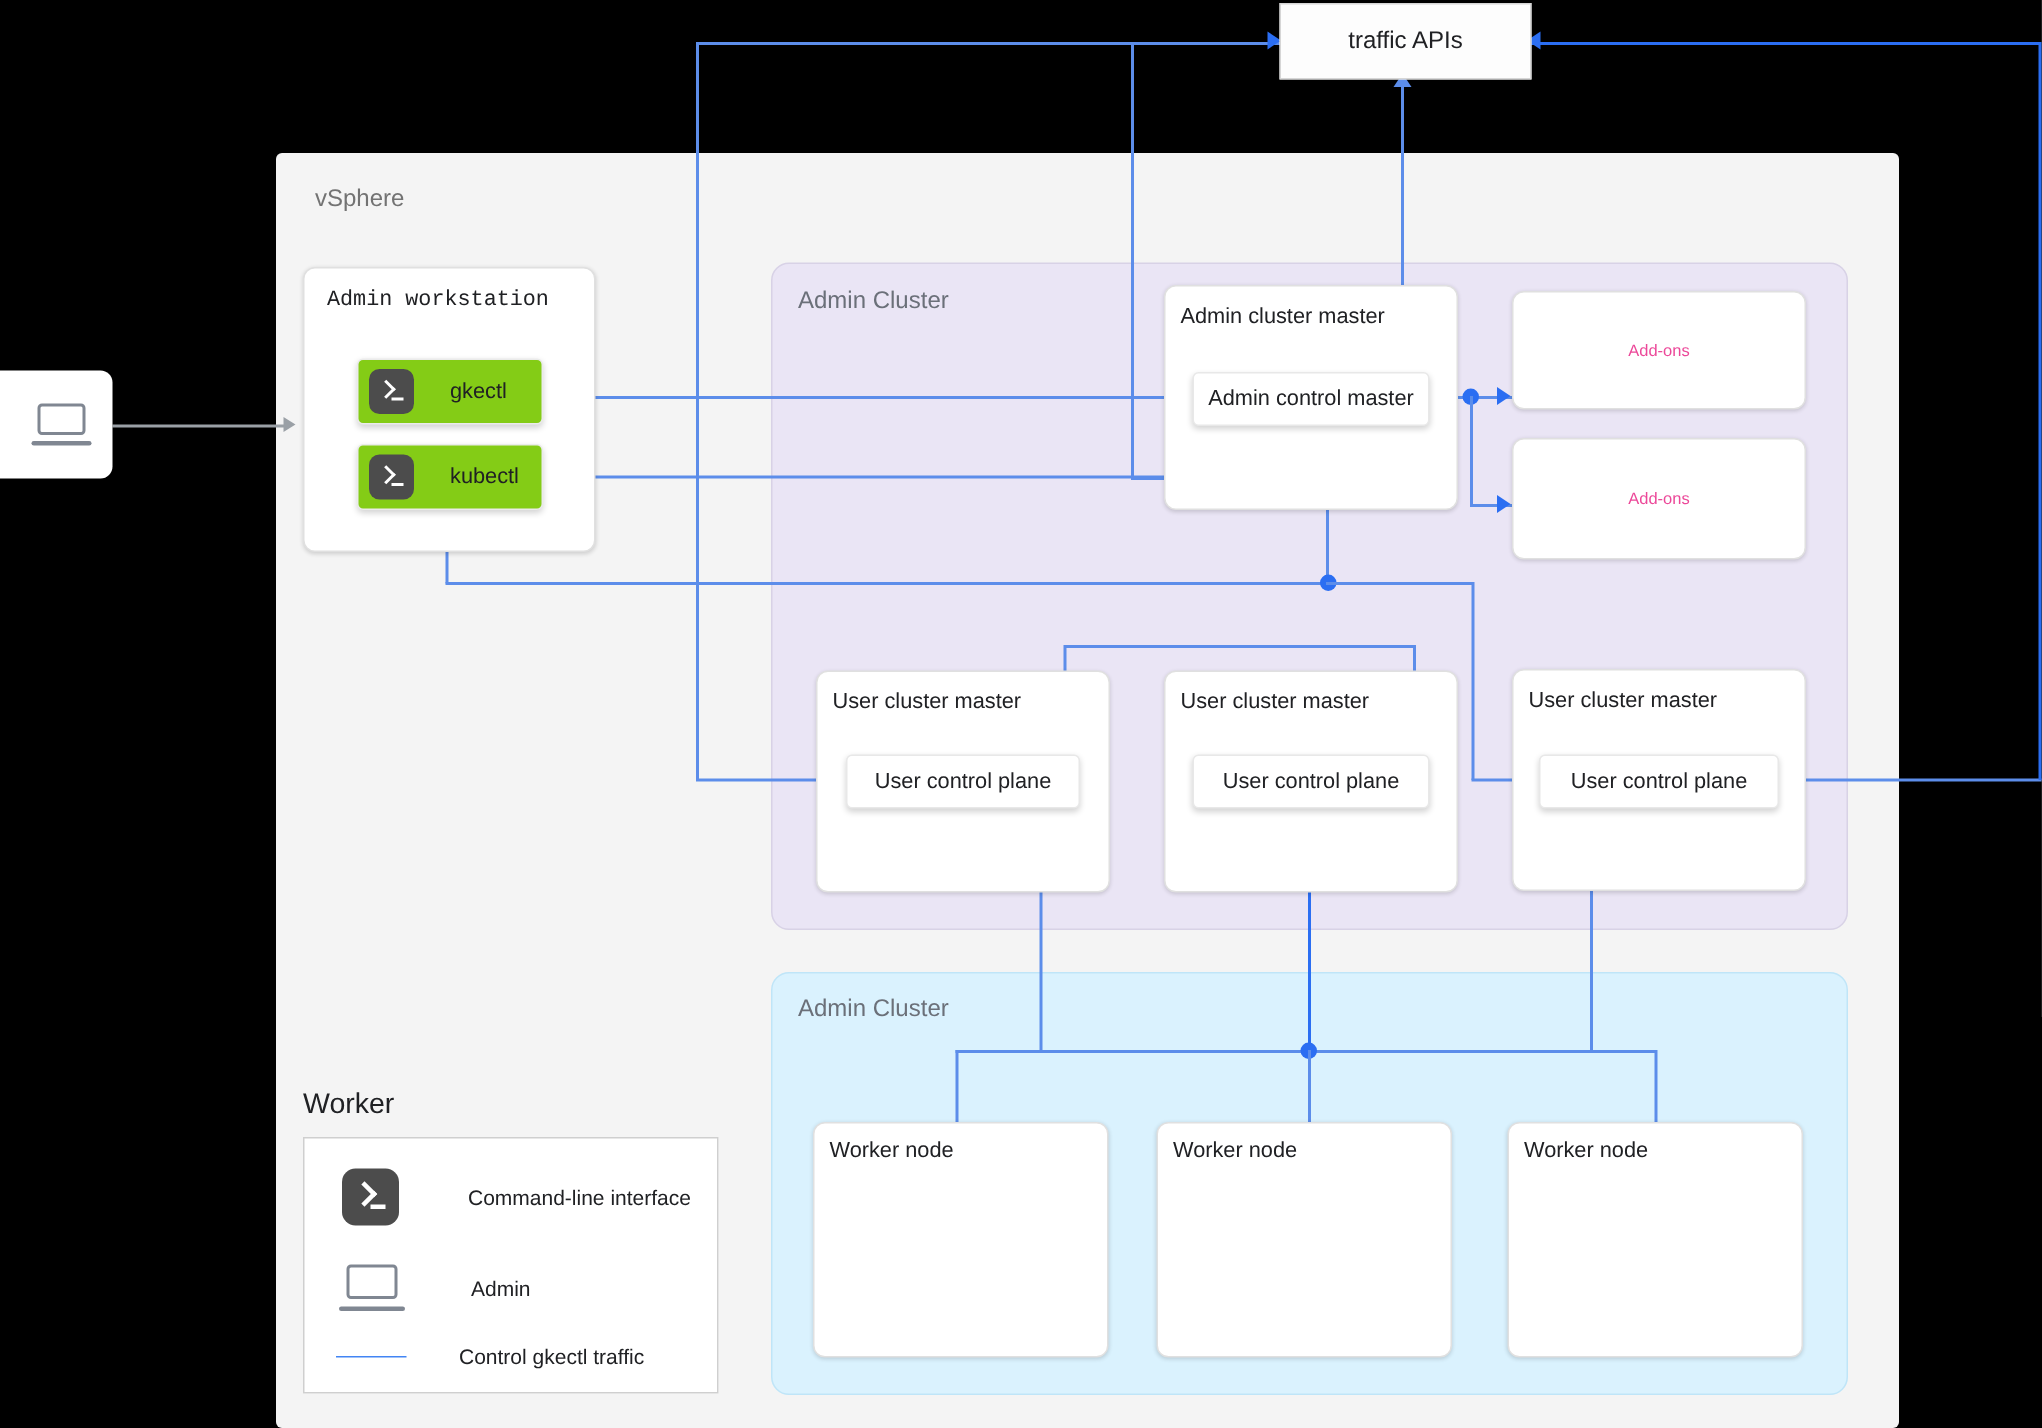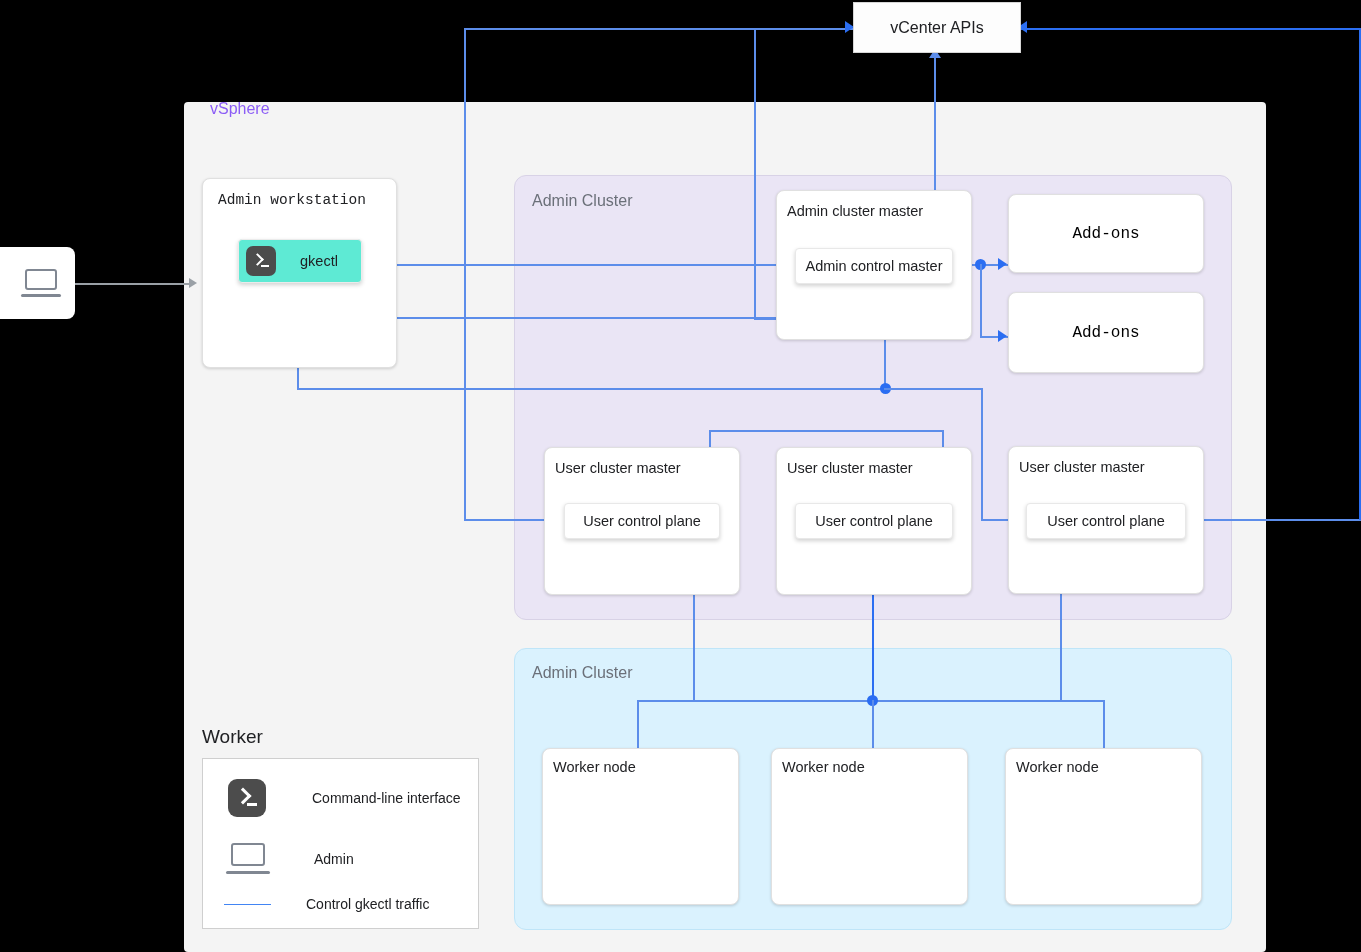--- a/index.html
+++ b/index.html
@@ -3,53 +3,53 @@
 <meta charset="utf-8">
 <style>
   html,body{margin:0;padding:0;background:#000;}
   body{width:1361px;height:952px;position:relative;overflow:hidden;
        font-family:"Liberation Sans","DejaVu Sans",sans-serif;}
   .stage{position:absolute;left:0;top:0;width:1361px;height:952px;background:#000;}
 
   
   .vsphere{position:absolute;left:184px;top:102px;width:1082px;height:850px;
            background:#f4f4f4;border-radius:4px;}
-  .vsphere-label{position:absolute;left:210px;top:100px;font-size:16px;color:#8b5cf6;}
+  .vsphere-label{position:absolute;left:210px;top:124px;font-size:16px;color:#737373;}
 
   .admin-cluster{position:absolute;left:514px;top:175px;width:716px;height:443px;
                  background:#eae5f5;border:1px solid #d8d2e6;border-radius:12px;}
   .admin-cluster-label{position:absolute;left:532px;top:192px;font-size:16px;color:#6b7079;}
 
   .user-cluster{position:absolute;left:514px;top:648px;width:716px;height:280px;
                 background:#daf2fe;border:1px solid #bfe5f8;border-radius:12px;}
   .user-cluster-label{position:absolute;left:532px;top:664px;font-size:16px;color:#6b7079;}
 
   
   .card{position:absolute;background:#fff;border:1px solid #e0e0e0;border-radius:8px;
         box-shadow:0 1px 3px rgba(0,0,0,.16);}
   .card-title{position:absolute;font-size:14.5px;color:#202124;line-height:1;}
   .card-center{display:flex;align-items:center;justify-content:center;
-               font-size:16px;color:#000000;font-family:Liberation Mono, monospace;}
+               font-size:11px;color:#ec4899;}
 
   .pill{position:absolute;background:#fff;border:1px solid #e8e8e8;border-radius:4px;
         box-shadow:0 2px 4px rgba(0,0,0,.18);display:flex;align-items:center;
         justify-content:center;font-size:14.5px;color:#202124;}
 
   
   .vcenter{position:absolute;left:853px;top:2px;width:166px;height:49px;background:#fdfdfd;
            border:1px solid #d6d6d6;display:flex;align-items:center;justify-content:center;
            font-size:16px;color:#202124;}
 
   
   .userbox{position:absolute;left:-12px;top:247px;width:87px;height:72px;background:#fff;
            border-radius:8px;display:flex;align-items:center;justify-content:flex-end;
            padding-right:14px;box-sizing:border-box;}
 
   
-  .cli{position:absolute;height:42px;background:#5eead4;border:1px solid #ebebeb;border-radius:4px;
+  .cli{position:absolute;height:42px;background:#84cc16;border:1px solid #ebebeb;border-radius:4px;
        box-shadow:0 2px 4px rgba(0,0,0,.18);display:flex;align-items:center;}
   .term{width:30px;height:30px;border-radius:7px;background:#4c4c4c;margin-left:7px;
         position:relative;flex:0 0 auto;}
   .term:before{content:"";position:absolute;left:7px;top:9px;width:7px;height:7px;
         border-right:2.3px solid #fff;border-bottom:2.3px solid #fff;
         transform:rotate(-45deg);}
   .term:after{content:"";position:absolute;left:15px;top:19px;width:8px;height:2.3px;background:#fff;}
   .cli-label{margin-left:24px;font-size:14.5px;color:#202124;}
 
   
@@ -158,34 +158,38 @@
   <div class="ln lnv" style="left:693px;top:538px;height:163px;"></div>
   <div class="ln lnv ln-dark" style="left:872px;top:538px;height:163px;"></div>
   <div class="ln lnv" style="left:1060px;top:538px;height:163px;"></div>
 
   <div class="ln lnh" style="left:637px;top:700px;width:467px;"></div>
   <div class="dot" style="left:867px;top:695px;"></div>
   <div class="ln lnv" style="left:637px;top:700px;height:50px;"></div>
   <div class="ln lnv" style="left:872px;top:700px;height:50px;"></div>
   <div class="ln lnv" style="left:1103px;top:700px;height:50px;"></div>
 
-  <div class="vcenter">vCenter APIs</div>
+  <div class="vcenter">traffic APIs</div>
 
   <div class="userbox">
     <span class="laptop">
       <span class="scr"></span>
         <span class="base"></span>
     </span>
   </div>
 
   <div class="card" style="left:202px;top:178px;width:193px;height:188px;"></div>
   <div class="card-title" style="left:218px;top:193px;font-family:Liberation Mono, monospace;">Admin workstation</div>
   <div class="cli" style="left:238px;top:239px;width:122px;">
     <span class="term"></span>
     <span class="cli-label">gkectl</span>
+  </div>
+  <div class="cli" style="left:238px;top:296px;width:122px;">
+    <span class="term"></span>
+    <span class="cli-label">kubectl</span>
   </div>
 
   <div class="card" style="left:776px;top:190px;width:194px;height:148px;"></div>
   <div class="card-title" style="left:787px;top:204px;">Admin cluster master</div>
   <div class="pill" style="left:795px;top:248px;width:156px;height:34px;">Admin control master</div>
 
   <div class="card card-center" style="left:1008px;top:194px;width:194px;height:77px;">Add-ons</div>
   <div class="card card-center" style="left:1008px;top:292px;width:194px;height:79px;">Add-ons</div>
 
   <div class="card" style="left:544px;top:447px;width:194px;height:146px;"></div>

